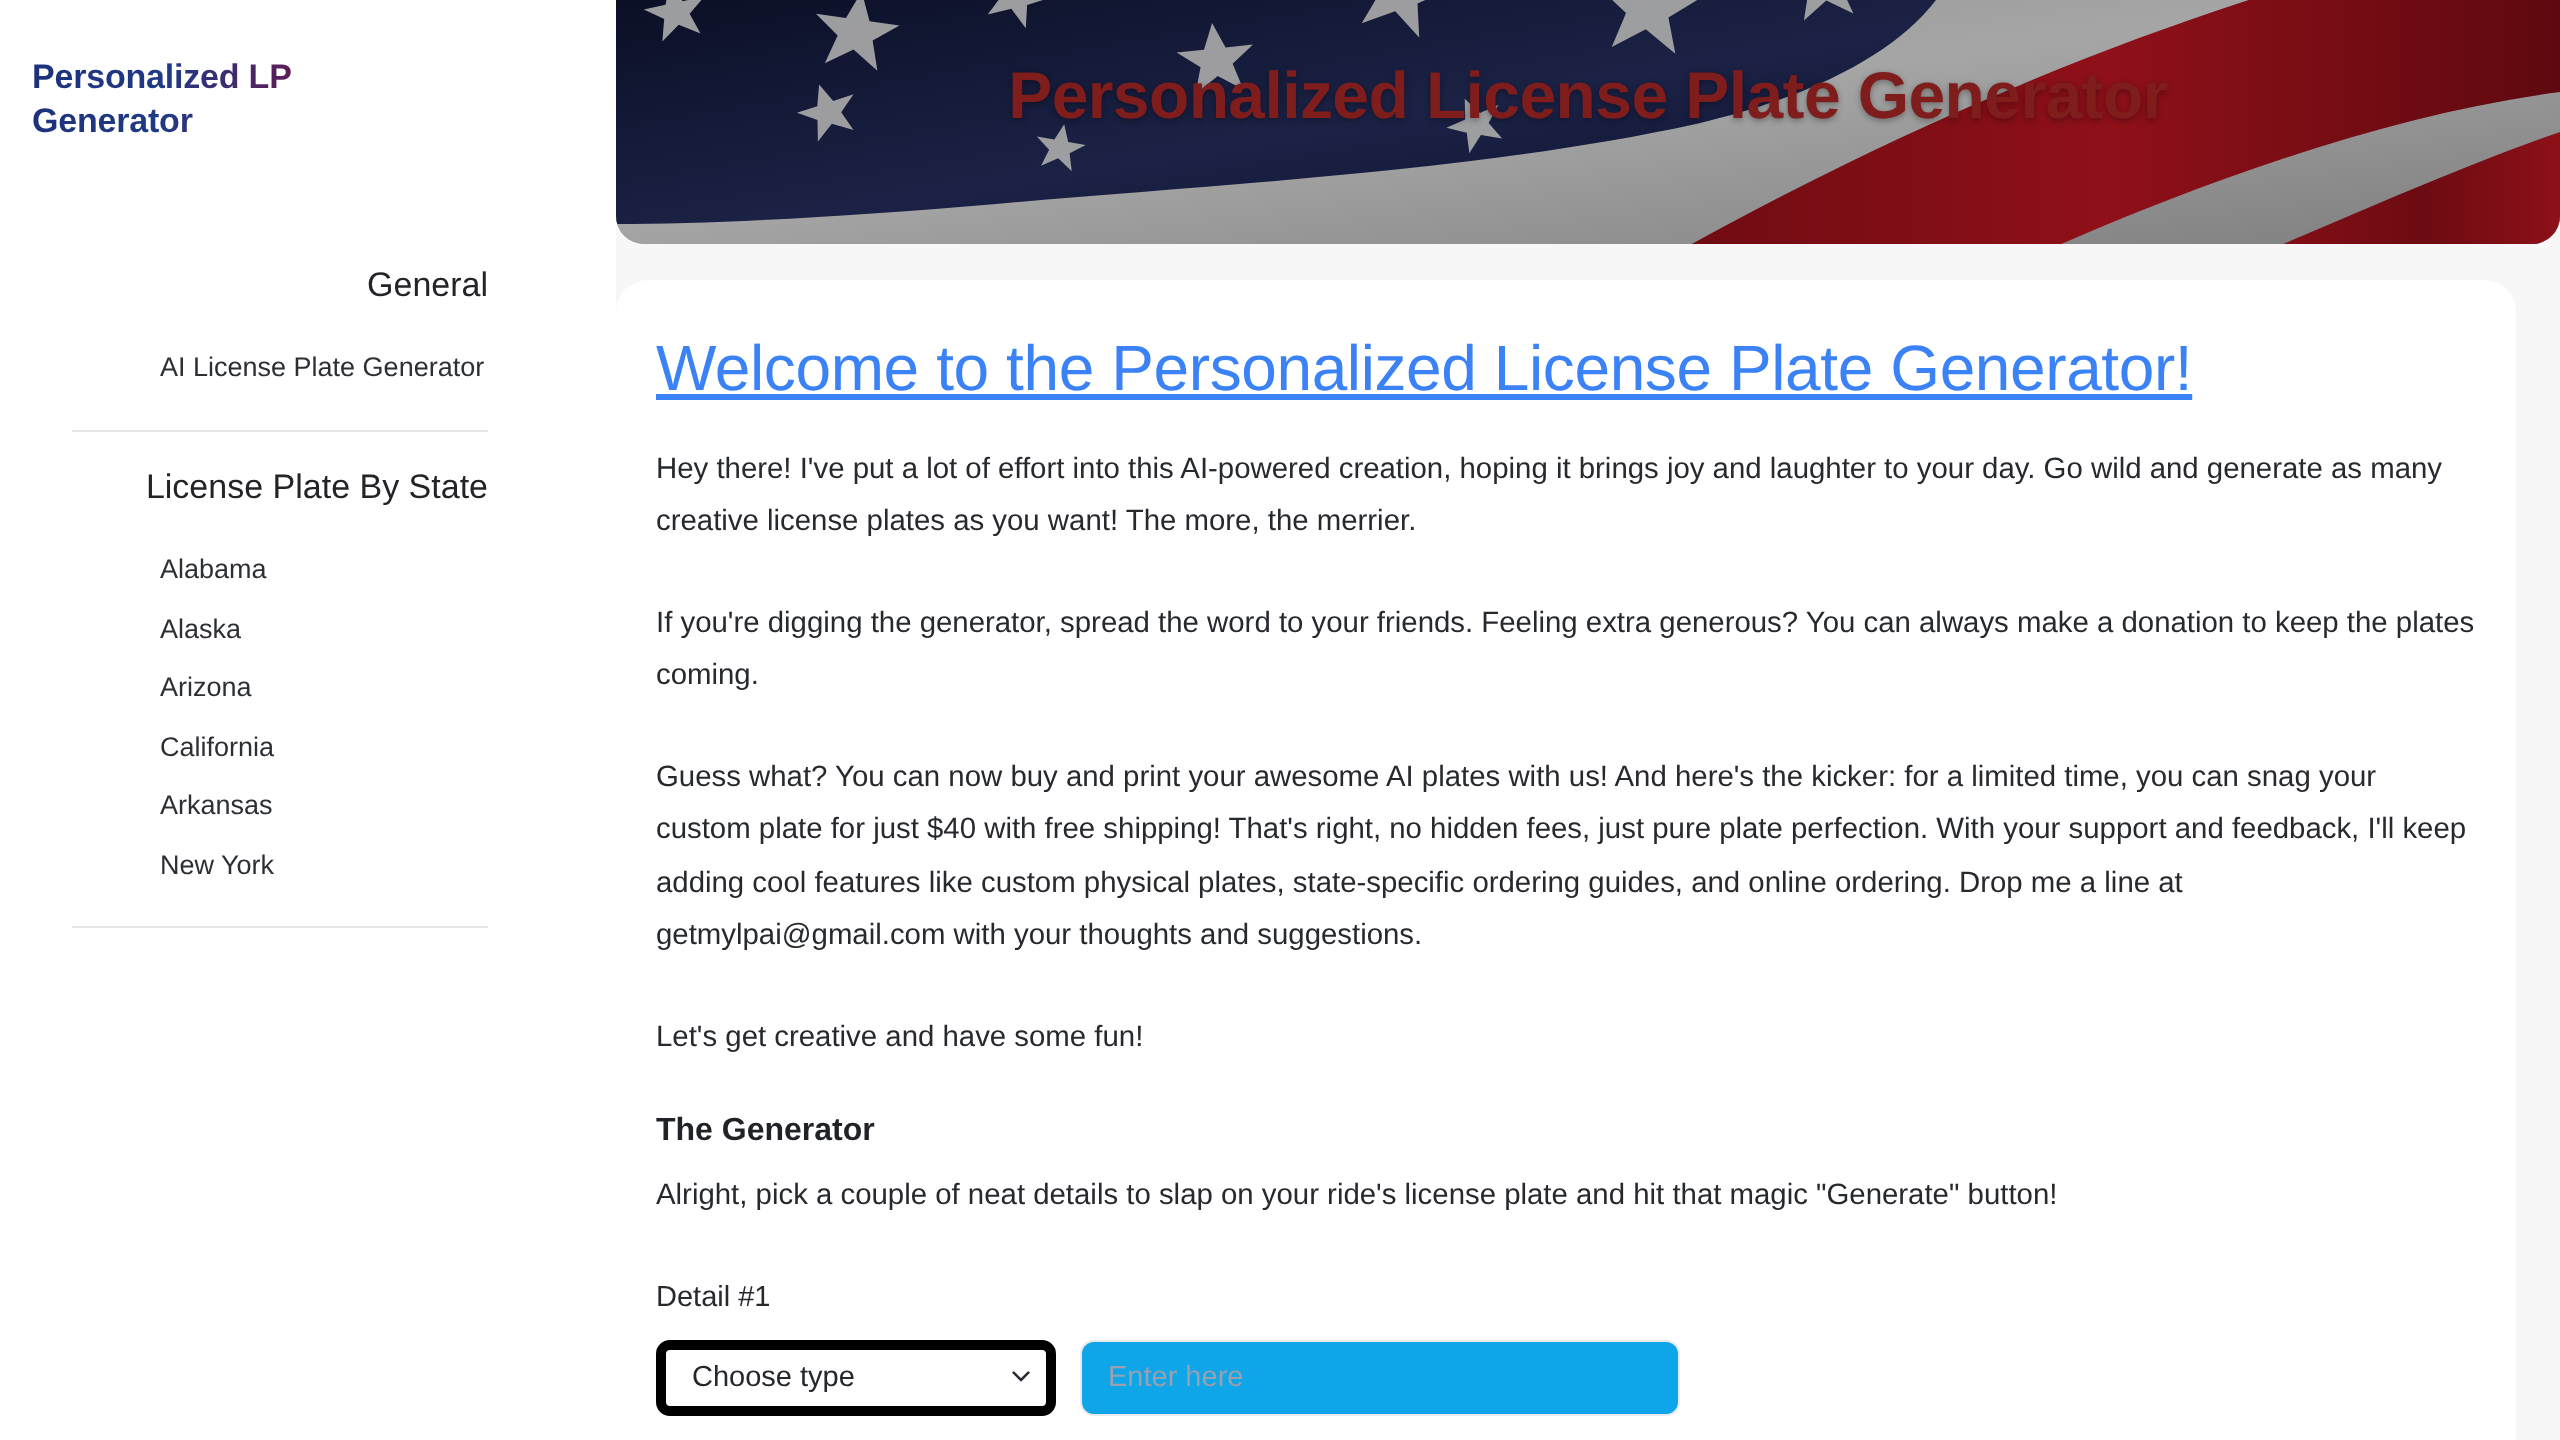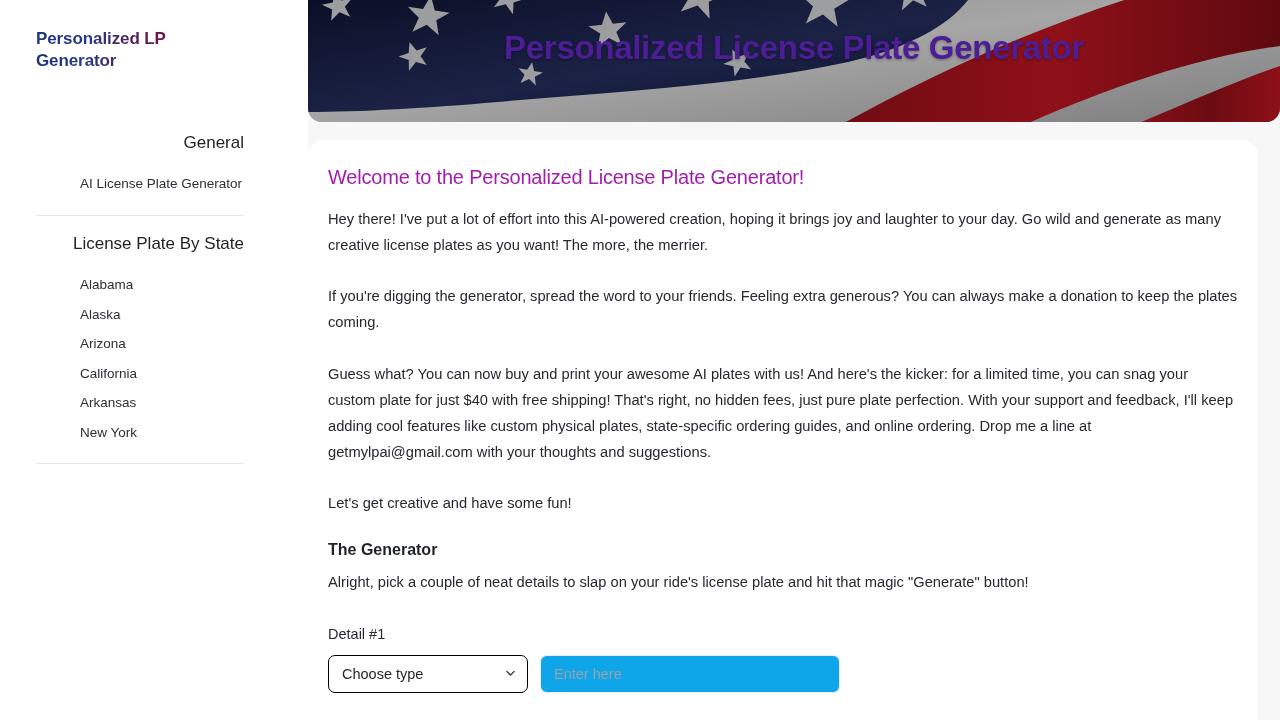--- a/index.html
+++ b/index.html
@@ -24,21 +24,21 @@
   .sidebar {
     width: 280px;
     min-width: 280px;
     height: 720px;
     background: #ffffff;
     padding: 28px 0 0 0;
     overflow: hidden;
   }
 
   .brand {
-    padding: 0 36px;
+    padding: 0 16px;
     font-size: 17px;
     font-weight: bold;
     line-height: 1.32;
     letter-spacing: -0.1px;
     background: linear-gradient(100deg, #1b2f7a 0%, #213a86 38%, #6d1446 72%, #8e1434 100%);
     -webkit-background-clip: text;
     background-clip: text;
     -webkit-text-fill-color: transparent;
     color: #2a2f80;
     max-width: 220px;
@@ -107,21 +107,21 @@
   }
   .banner-svg { position: absolute; inset: 0; width: 100%; height: 100%; display: block; }
 
   .banner-title {
     position: absolute;
     left: 0; right: 0; top: 0;
     height: 97px;
     display: flex;
     align-items: center;
     justify-content: center;
-    color: #4c1d95;
+    color: #7f1d1d;
     font-size: 33px;
     font-weight: bold;
     letter-spacing: -0.3px;
     text-shadow: 0 1px 3px rgba(0,0,0,0.35);
     z-index: 3;
     padding-bottom: 2px;
   }
 
   
   .card {
@@ -132,26 +132,27 @@
     height: 600px;
     background: #ffffff;
     border-radius: 16px;
     padding: 24px 20px 0 20px;
     overflow: hidden;
   }
 
   .card-inner { padding: 0 0 0 0; }
 
   h1.page-title {
-    font-size: 20px;
+    font-size: 32px;
     font-weight: normal;
-    color: #a21caf;
+    color: #3b82f6;
     line-height: 1.3;
     margin-bottom: 16px;
     letter-spacing: -0.2px;
+    text-decoration: underline;
   }
 
   p.body {
     font-size: 14.7px;
     color: #26292e;
     line-height: 1.78;
     margin-bottom: 25px;
     max-width: 912px;
   }
   p.body.tight { margin-bottom: 24px; }
@@ -186,21 +187,21 @@
   }
 
   .select-wrap {
     position: relative;
     width: 200px;
     height: 38px;
   }
   .select-box {
     width: 200px;
     height: 38px;
-    border: 1px solid #000000;
+    border: 5px solid #000000;
     border-radius: 7px;
     background: #fff;
     font-family: "Liberation Sans", sans-serif;
     font-size: 14.5px;
     color: #24272b;
     padding: 0 32px 0 13px;
     display: flex;
     align-items: center;
     cursor: pointer;
     white-space: nowrap;

